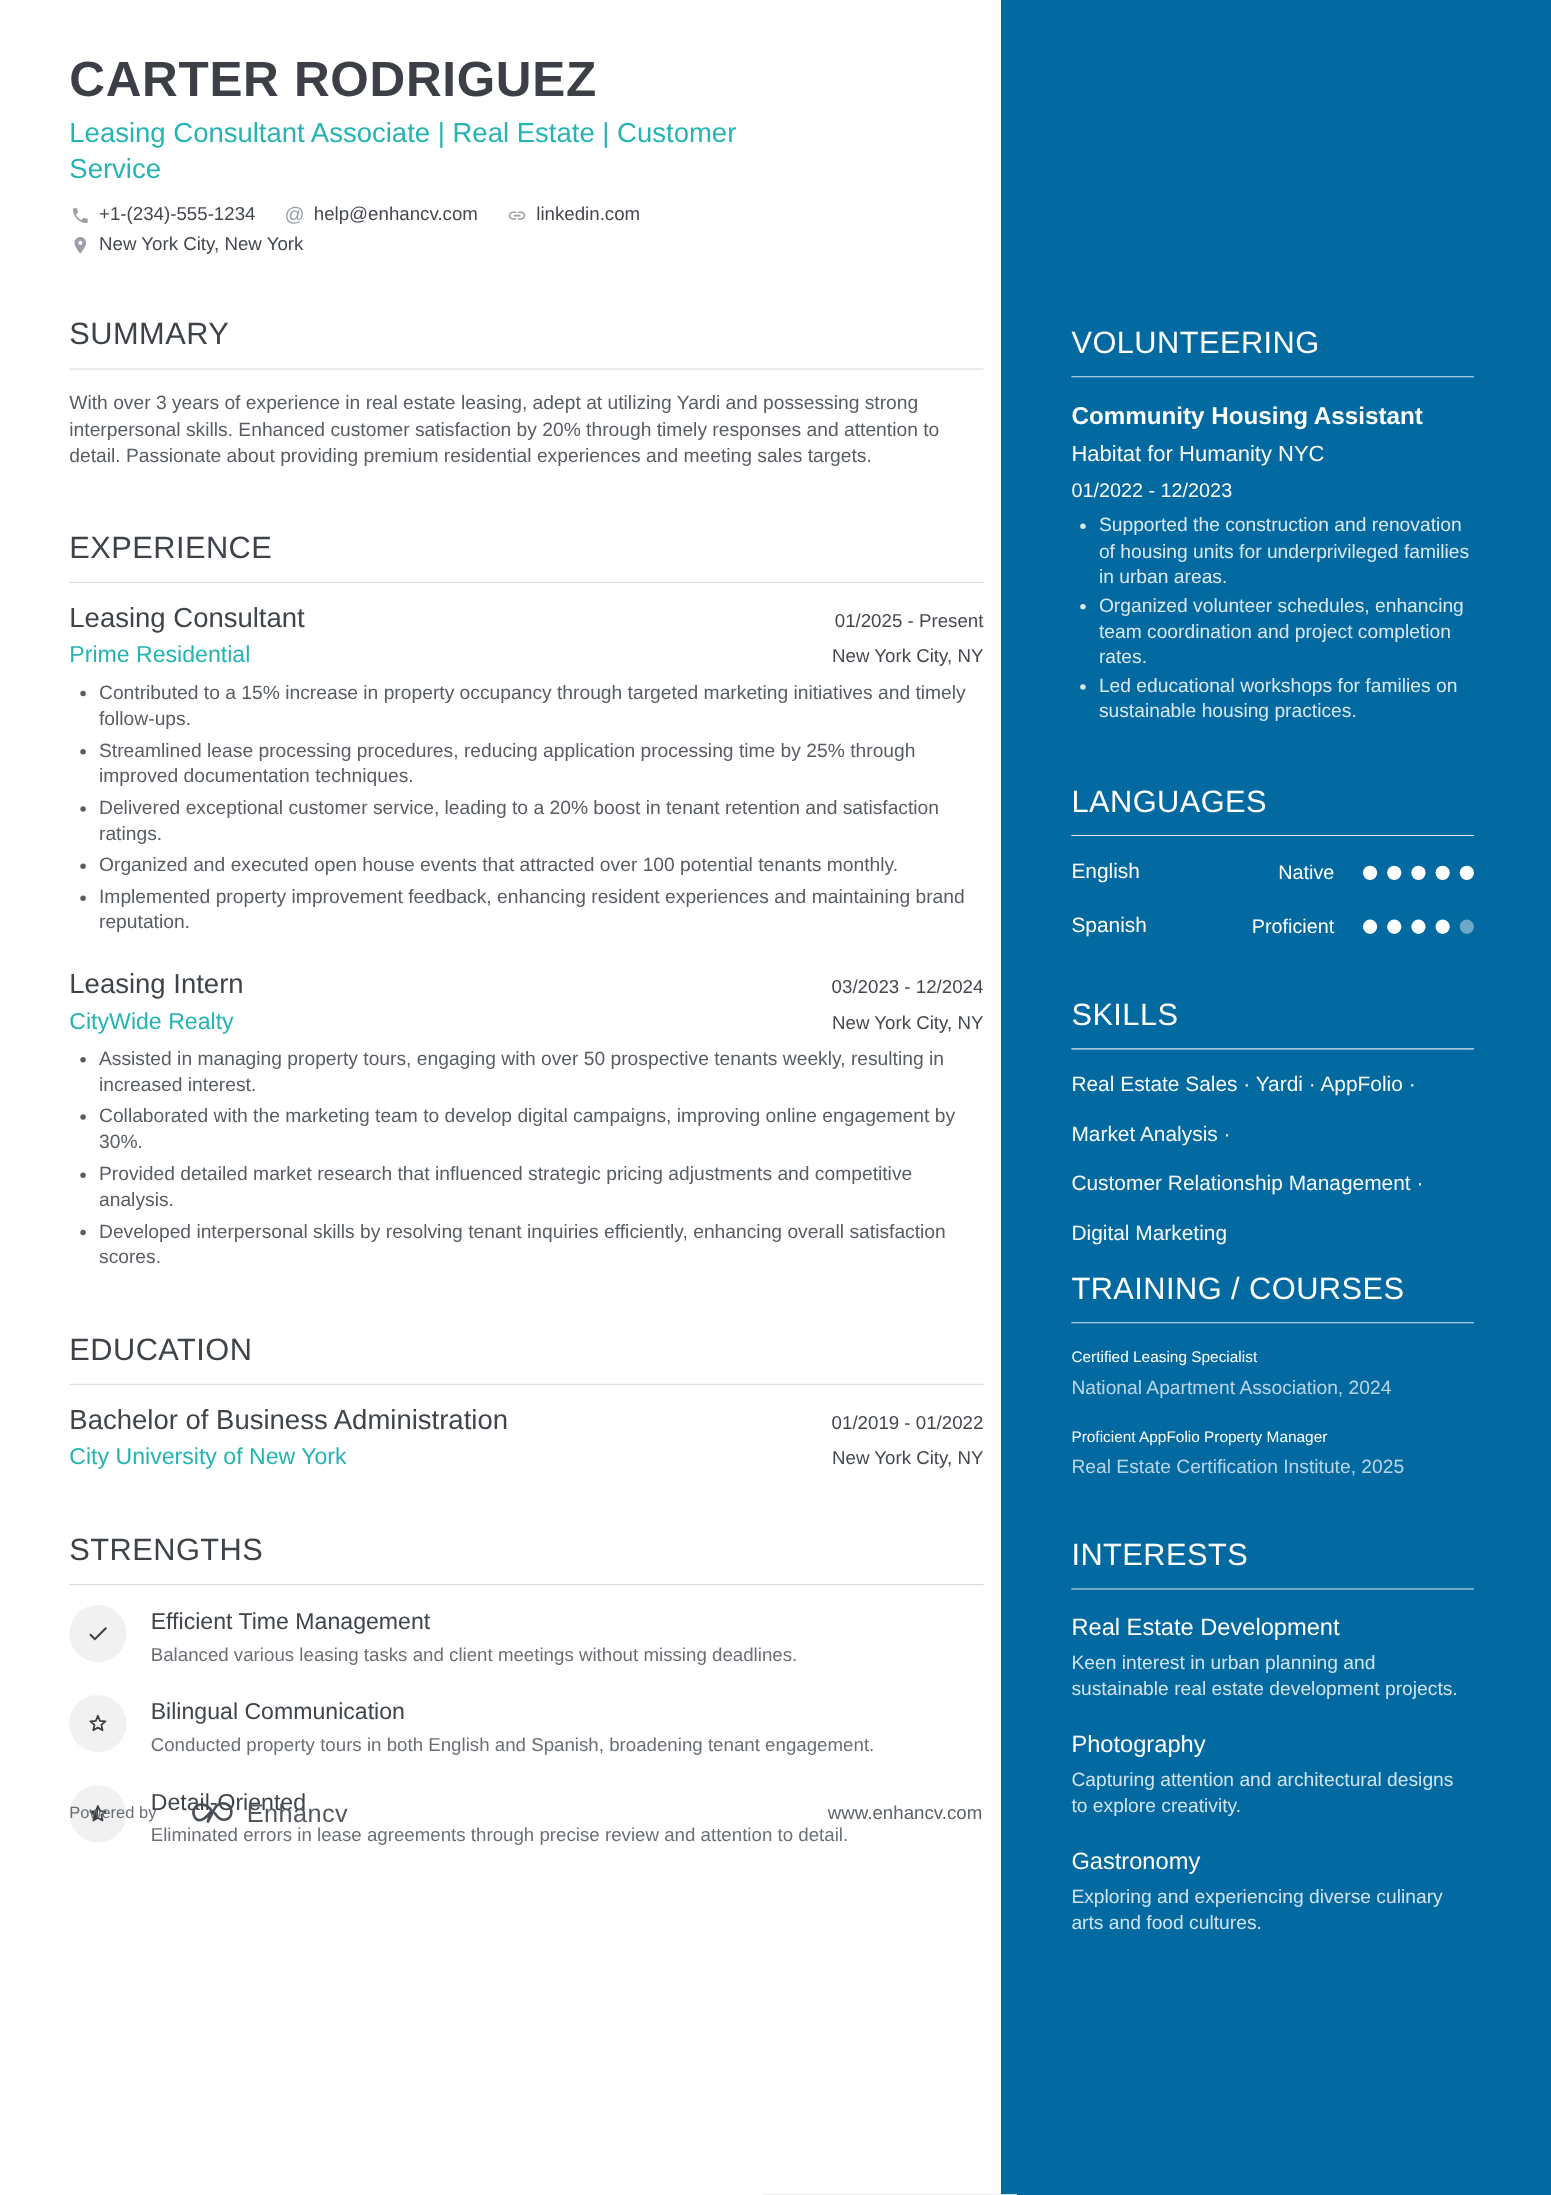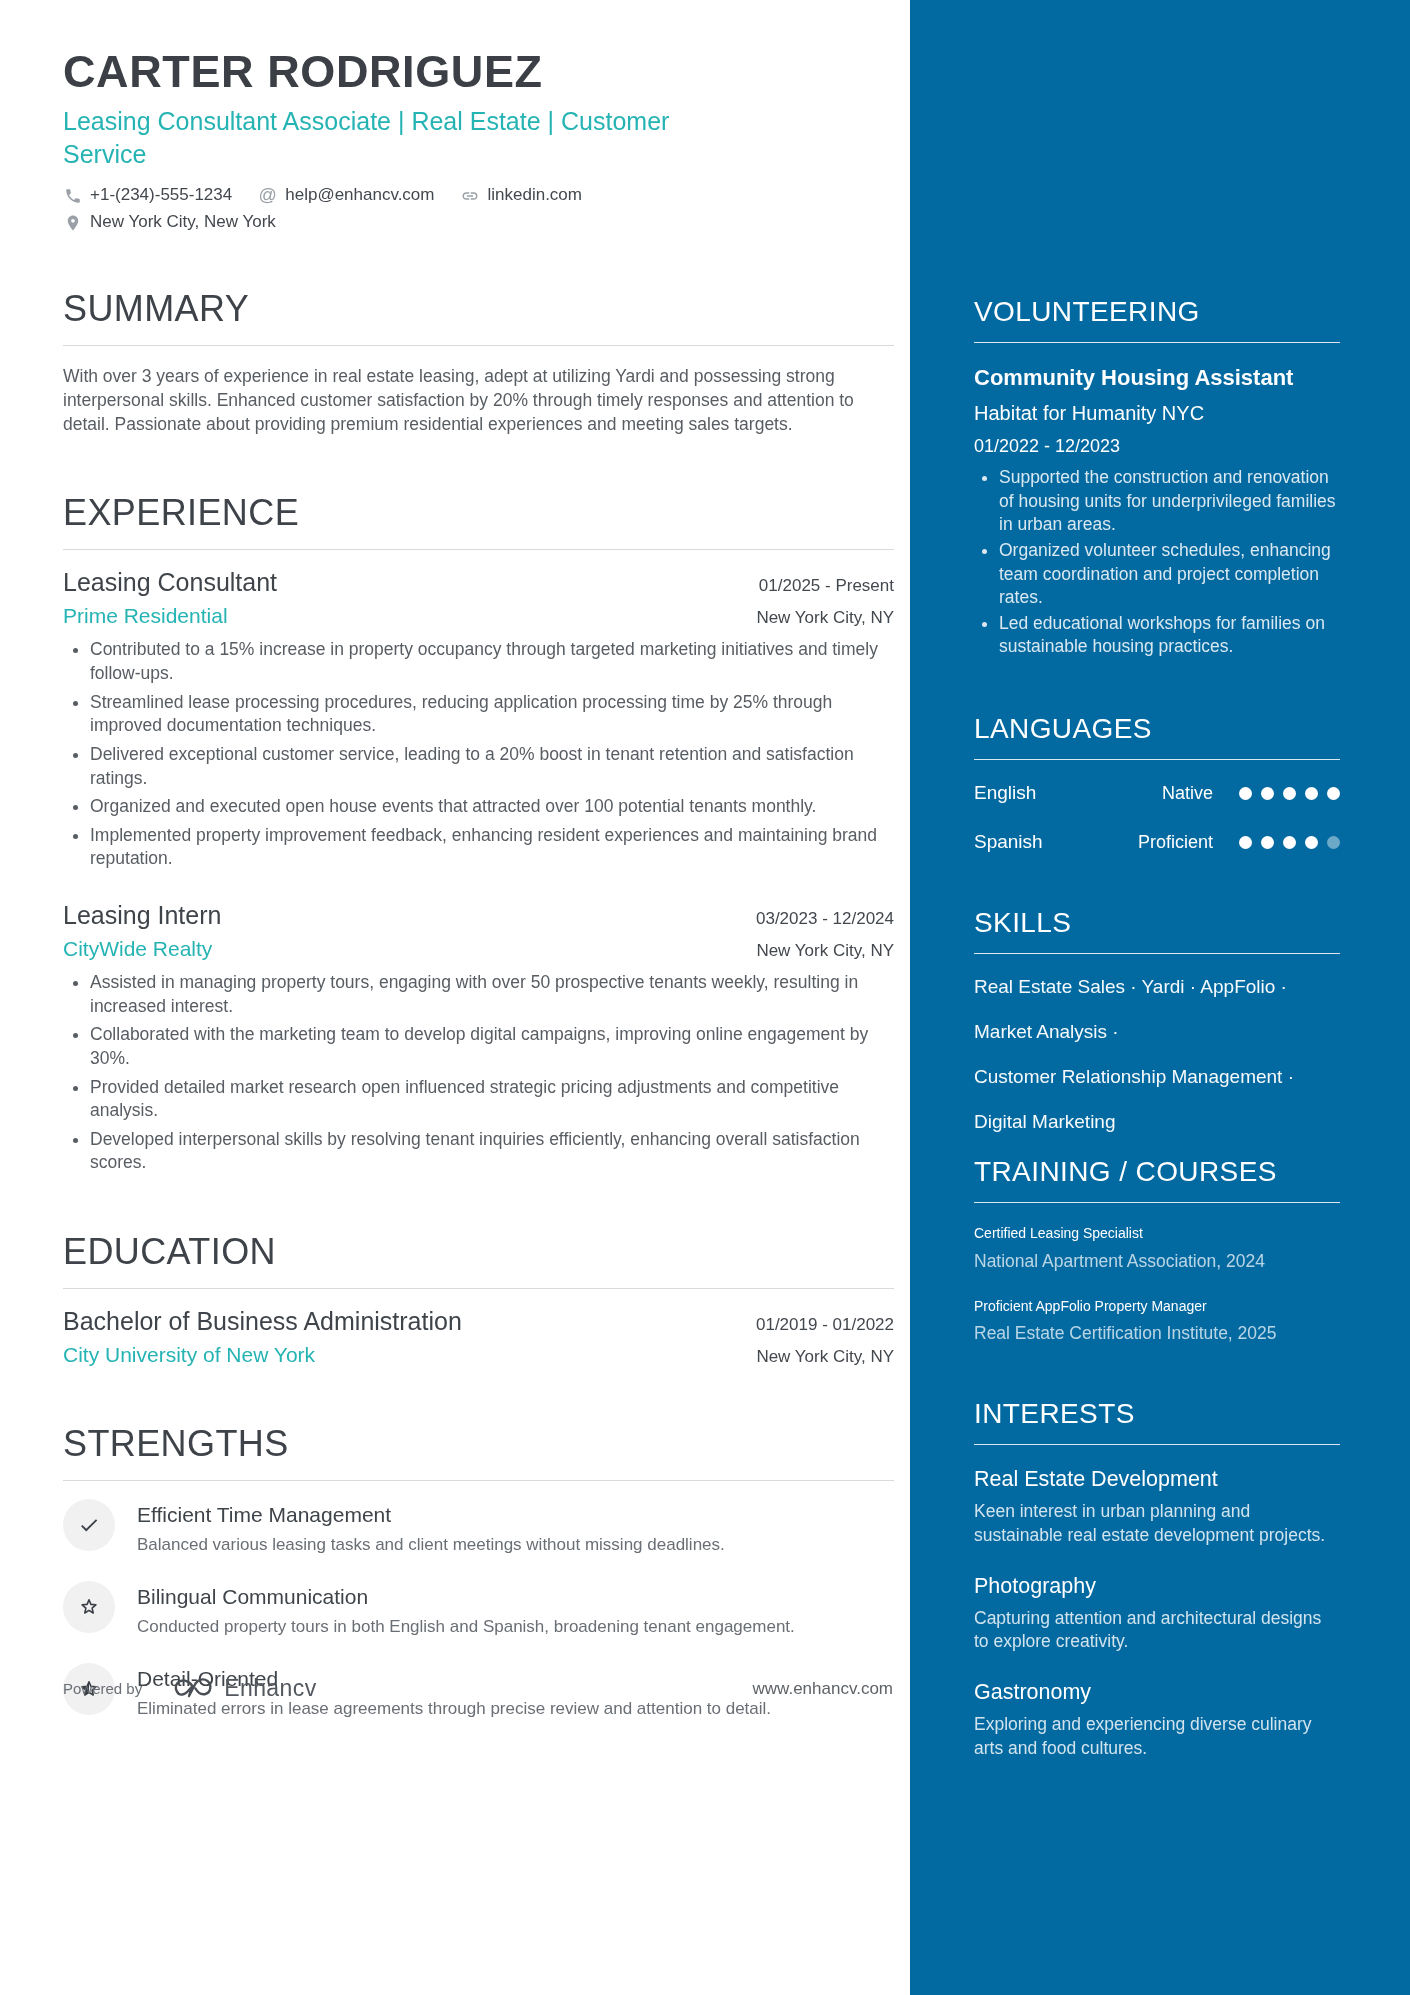--- a/index.html
+++ b/index.html
@@ -13,21 +13,21 @@
   .name { font-size:45px; font-weight:700; color:#3c4046; letter-spacing:.6px; }
   .subtitle { margin-top:7px; font-size:25px; line-height:1.32; color:#25b3b3; width:630px; }
   .contact { margin-top:14px; display:flex; flex-wrap:wrap; column-gap:26px; row-gap:7px; font-size:17px; color:#43484e; max-width:700px; }
   .contact-item { display:flex; align-items:flex-end; gap:8px; }
   .cicon { width:19px; height:19px; display:inline-flex; align-items:center; justify-content:center; color:#9aa0a6; }
   .cicon svg { width:18px; height:18px; fill:#9aa0a6; }
   .at-glyph { font-size:18px; color:#9aa0a6; }
 
   .section { margin-top:56px; }
   .h-left {
-    font-size:36px; font-weight:500; color:#3e4349; letter-spacing:.4px;
+    font-size:28px; font-weight:500; color:#3e4349; letter-spacing:.4px;
     padding-bottom:15px; border-bottom:1px solid #d8dadd; margin-bottom:18px;
   }
   .body-text { font-size:17.5px; line-height:1.38; color:#585d63; }
 
   .entry { margin-bottom:30px; }
   .entry-head { display:flex; justify-content:space-between; align-items:baseline; }
   .entry-title { font-size:25px; color:#3f444a; }
   .entry-dates { font-size:17px; color:#43484e; }
   .entry-sub { display:flex; justify-content:space-between; align-items:baseline; margin-top:7px; }
   .entry-company { font-size:21px; color:#25b3b3; }
@@ -155,21 +155,21 @@
           <span class="entry-title">Leasing Intern</span>
           <span class="entry-dates">03/2023 - 12/2024</span>
         </div>
         <div class="entry-sub">
           <span class="entry-company">CityWide Realty</span>
           <span class="entry-loc">New York City, NY</span>
         </div>
         <ul class="bullets">
           <li>Assisted in managing property tours, engaging with over 50 prospective tenants weekly, resulting in increased interest.</li>
           <li>Collaborated with the marketing team to develop digital campaigns, improving online engagement by 30%.</li>
-          <li>Provided detailed market research open influenced strategic pricing adjustments and competitive analysis.</li>
+          <li>Provided detailed market research that influenced strategic pricing adjustments and competitive analysis.</li>
           <li>Developed interpersonal skills by resolving tenant inquiries efficiently, enhancing overall satisfaction scores.</li>
         </ul>
       </div>
     </div>
 
     <div class="section">
       <div class="h-left">EDUCATION</div>
       <div class="entry">
         <div class="entry-head">
           <span class="entry-title">Bachelor of Business Administration</span>

